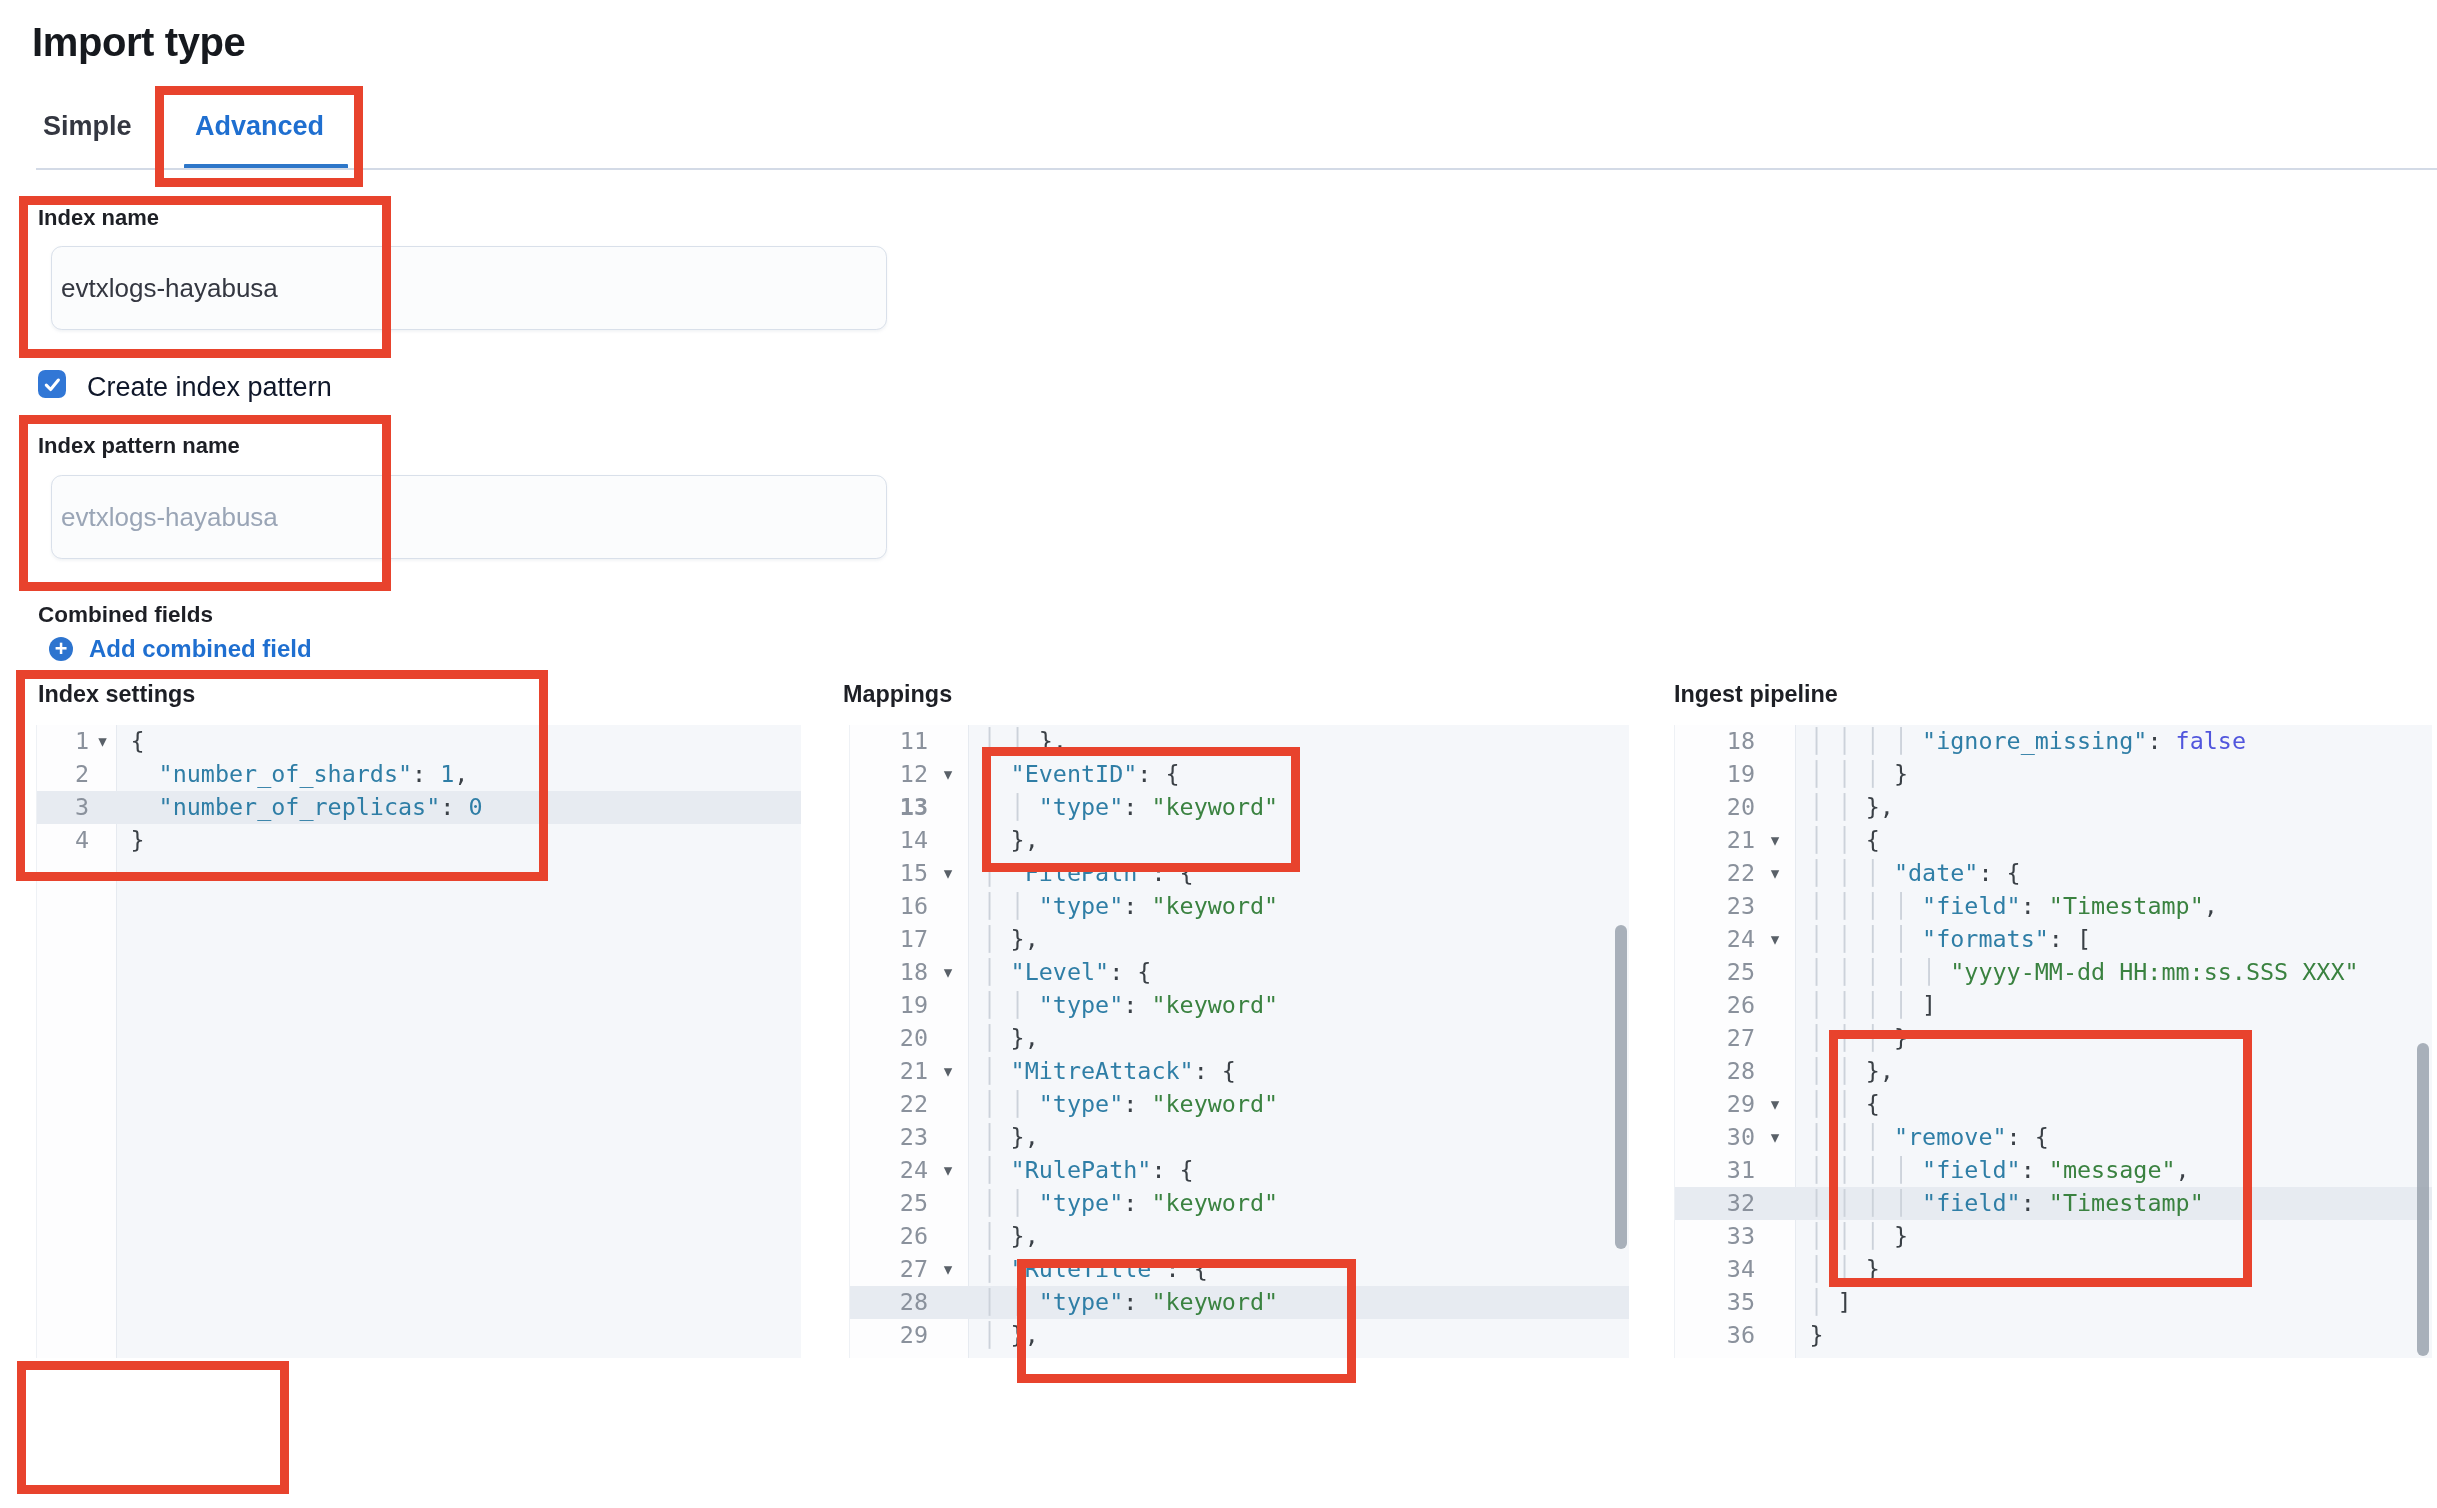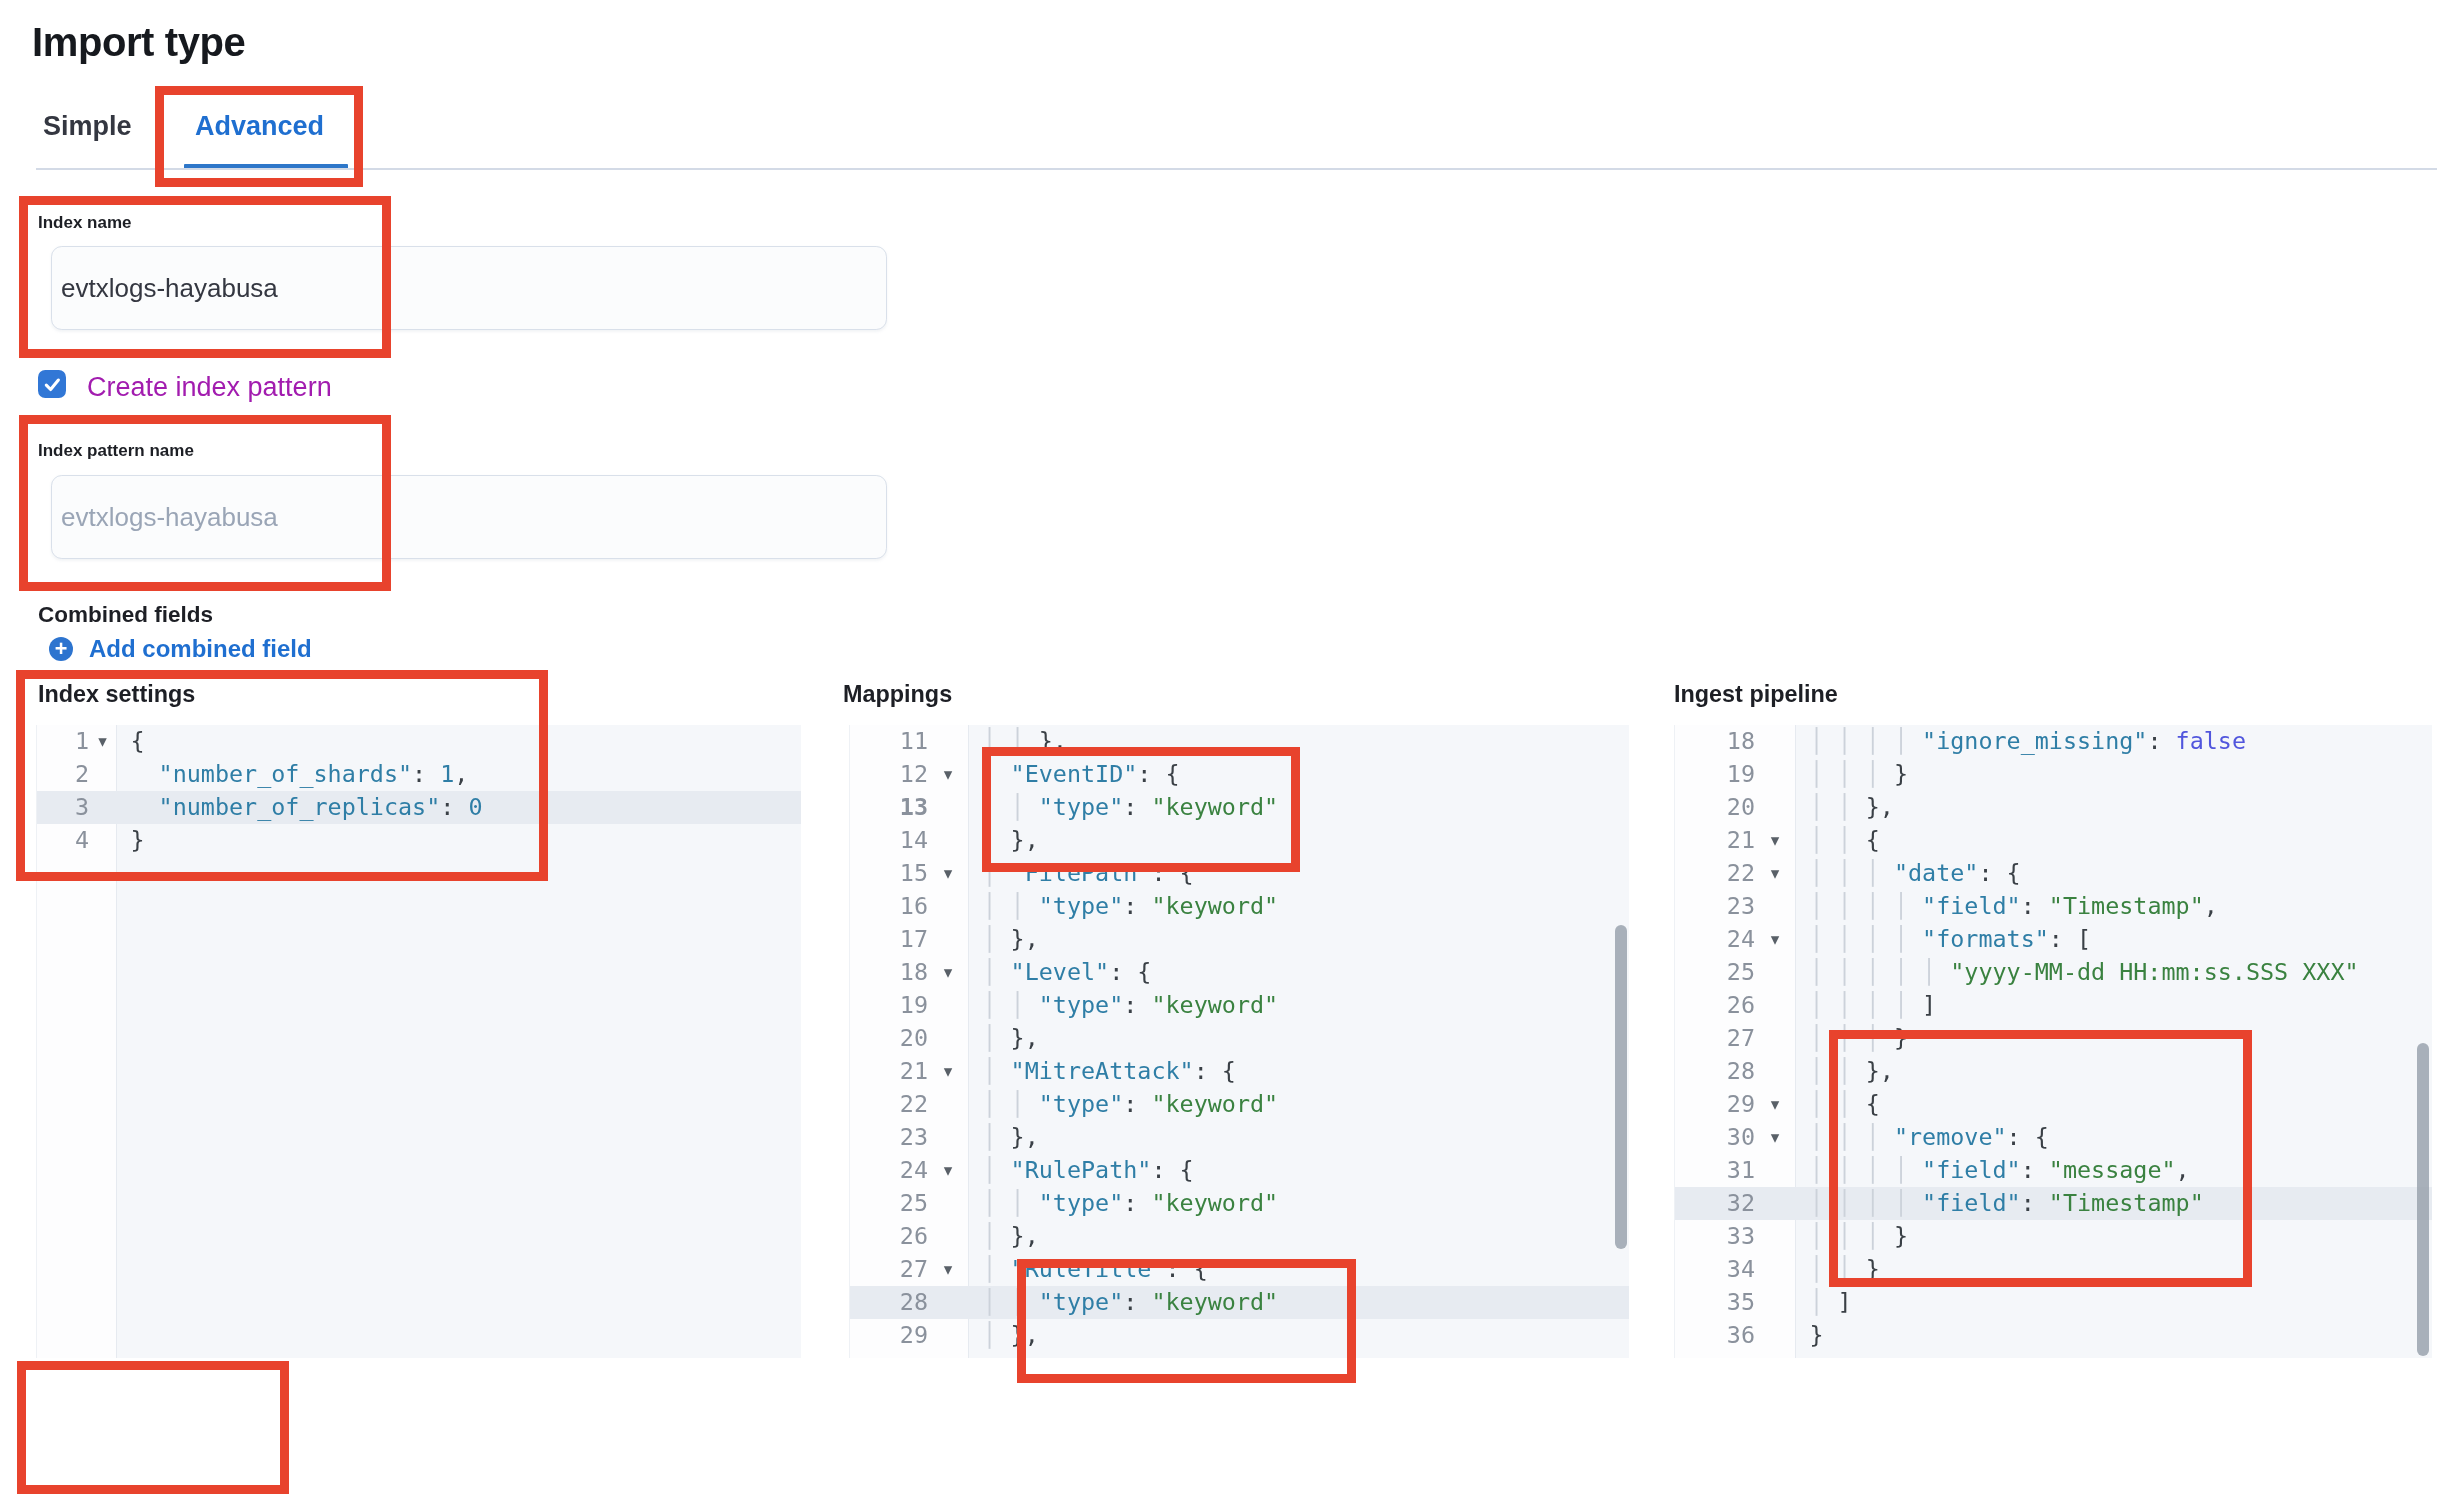--- a/index.html
+++ b/index.html
@@ -10,31 +10,31 @@
 
   
   .page-title{left:32px;top:20px;font-size:40px;font-weight:800;color:#16191e;letter-spacing:-0.4px;}
   .tab{top:111px;font-size:27px;font-weight:700;cursor:pointer;}
   .tab-simple{left:43px;color:#343741;}
   .tab-advanced{left:195px;color:#1f6fd0;}
   .tab-underline{left:184px;top:164px;width:164px;height:6.3px;background:#2e77c9;border-radius:0.9px;}
   .divider{left:36px;top:168px;width:2402px;height:1.8px;background:#d3dae6;}
 
   
-  .field-label{font-size:17px;font-weight:700;color:#1d1f25;margin-top:8px;}
+  .field-label{font-size:22px;font-weight:700;color:#1d1f25;}
   .euiInput{position:absolute;box-sizing:border-box;width:836px;height:84px;background:#fbfcfd;
     border:1.8px solid #d9e0ea;border-radius:10.8px;font-family:"Liberation Sans",sans-serif;
     font-size:26px;color:#343741;padding:0 9px;outline:none;
     box-shadow:0 1.8px 2.7px rgba(152,162,179,.12);}
   .euiInput::placeholder{color:#9aa5b6;opacity:1;}
 
   .checkbox{left:38px;top:370px;width:28px;height:28px;background:#3177d6;border-radius:7.2px;
     display:flex;align-items:center;justify-content:center;cursor:pointer;}
   .checkbox svg{display:block;}
-  .checkbox-label{left:87px;top:372px;font-size:27px;color:#a21caf;}
+  .checkbox-label{left:87px;top:372px;font-size:27px;color:#0f172a;}
 
   .section-label{font-size:22.5px;font-weight:700;color:#1d1f25;}
   .add-link{left:49px;top:635px;display:flex;align-items:center;cursor:pointer;}
   .plus-icon{width:24px;height:24px;border-radius:50%;background:#2d74cf;color:#fff;
     display:flex;align-items:center;justify-content:center;font-size:21.6px;font-weight:700;line-height:1;}
   .add-link-text{margin-left:16px;font-size:24px;font-weight:600;color:#1f6fd0;}
 
   
   .editor-label{top:681px;font-size:23.4px;font-weight:700;color:#1d1f25;}
   .editor{top:725px;height:633px;background:#f5f7fa;border-left:0.9px solid #eef1f5;}

